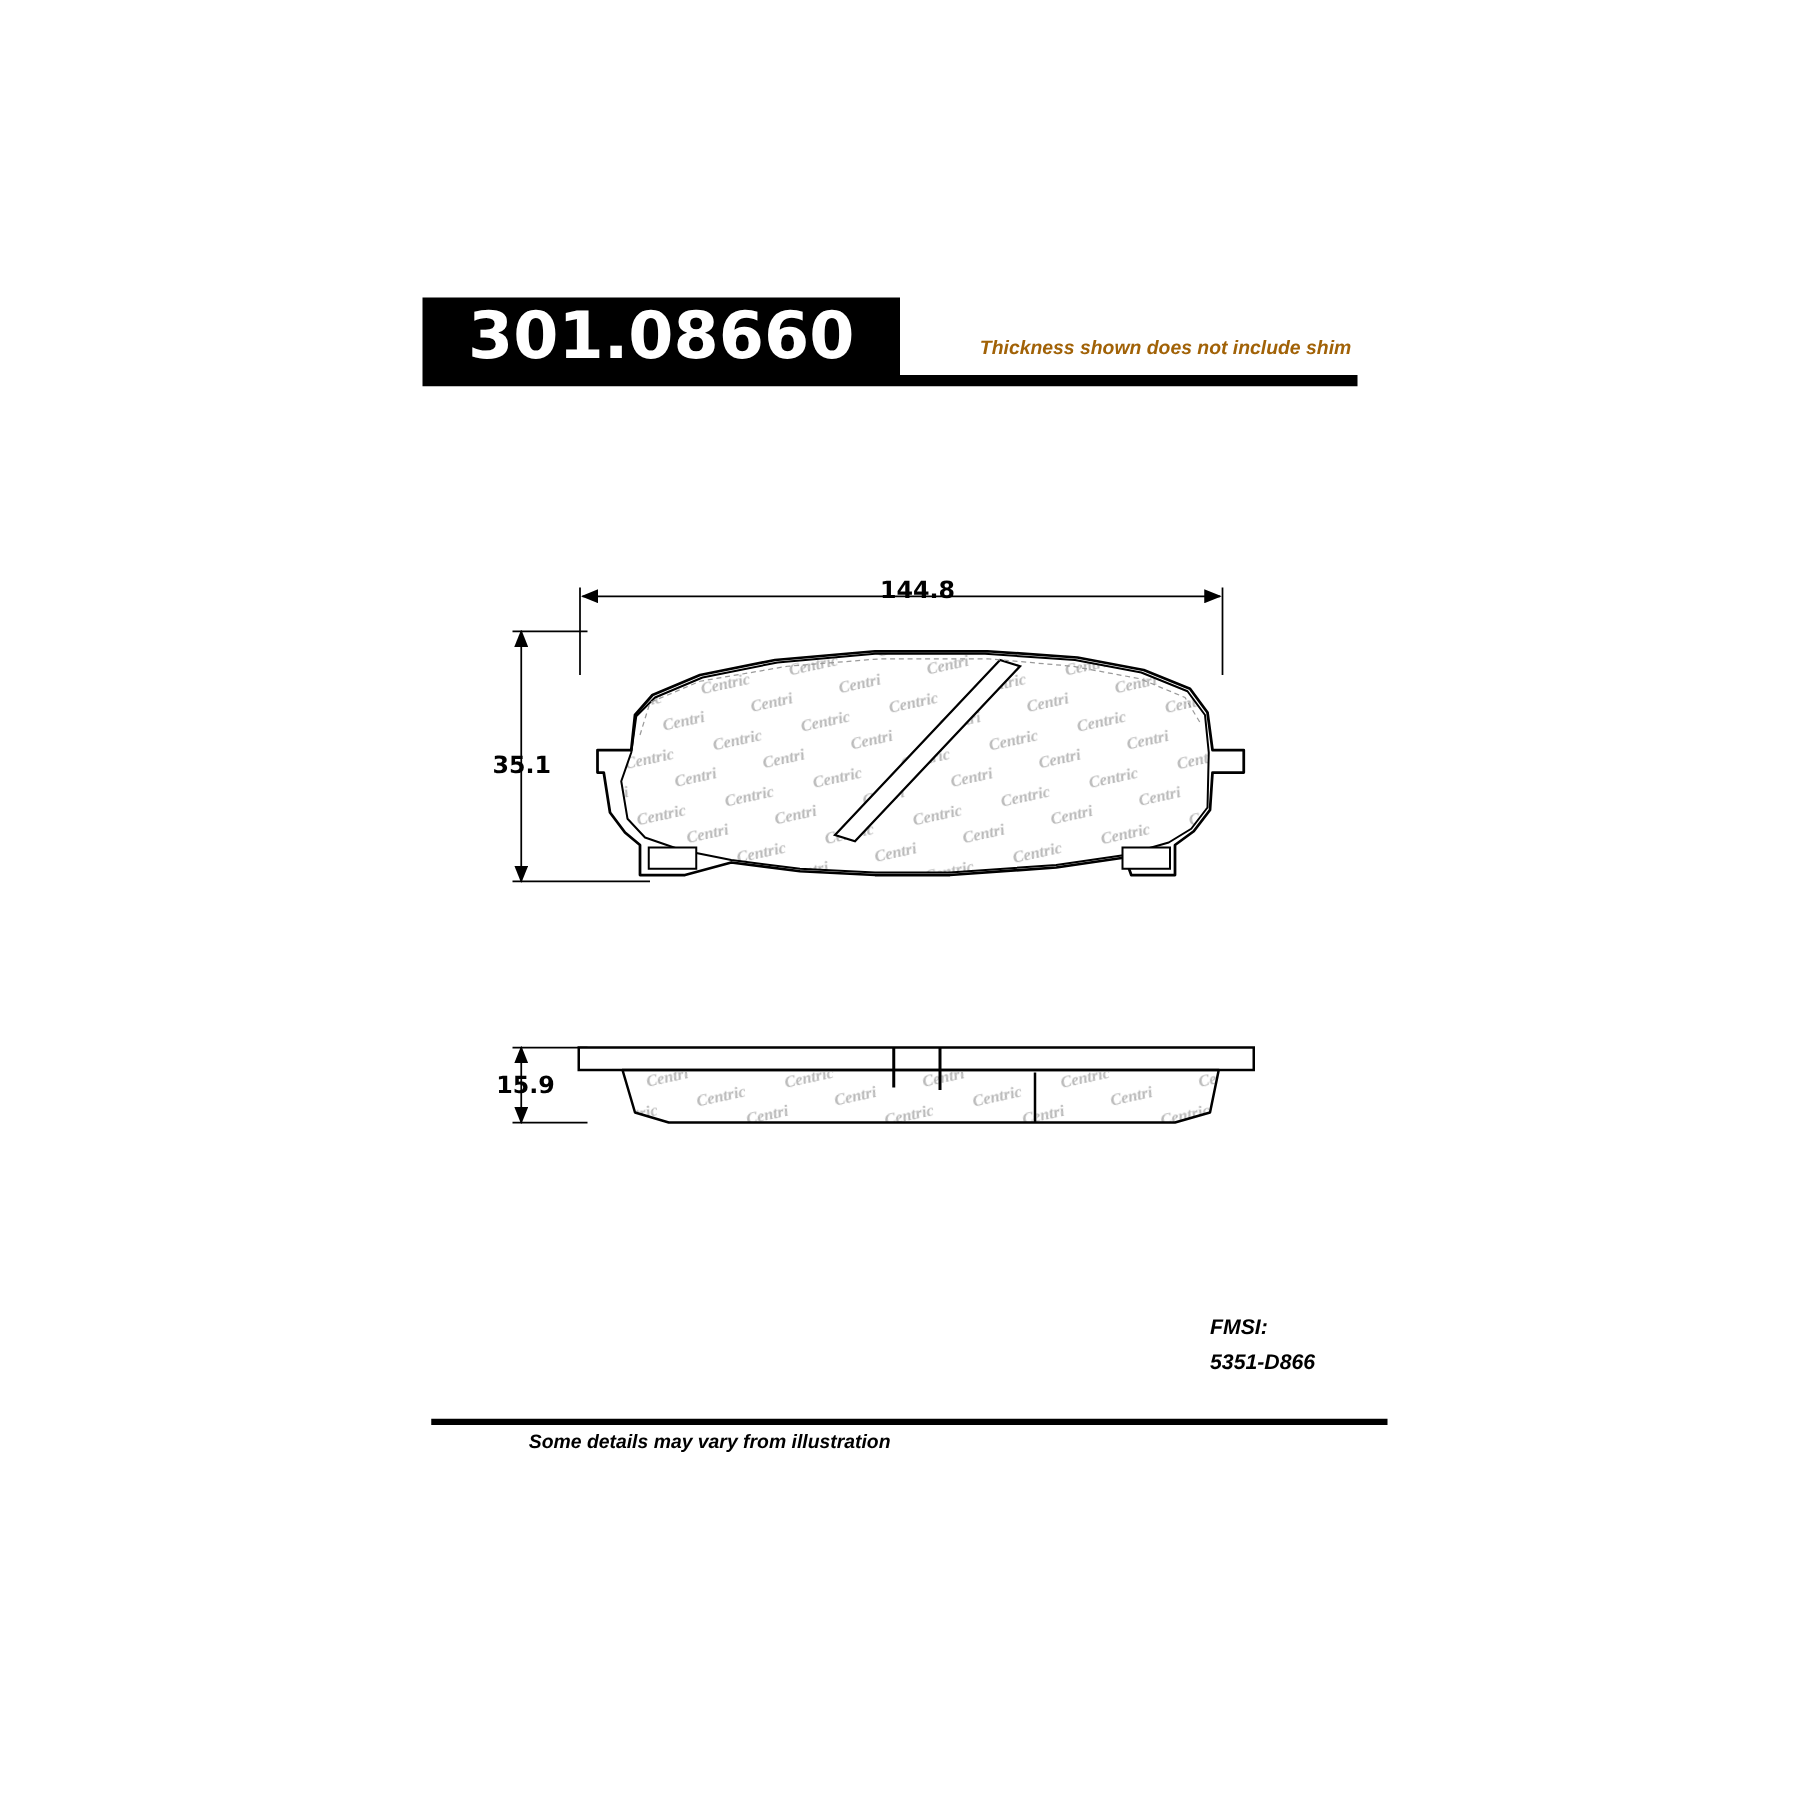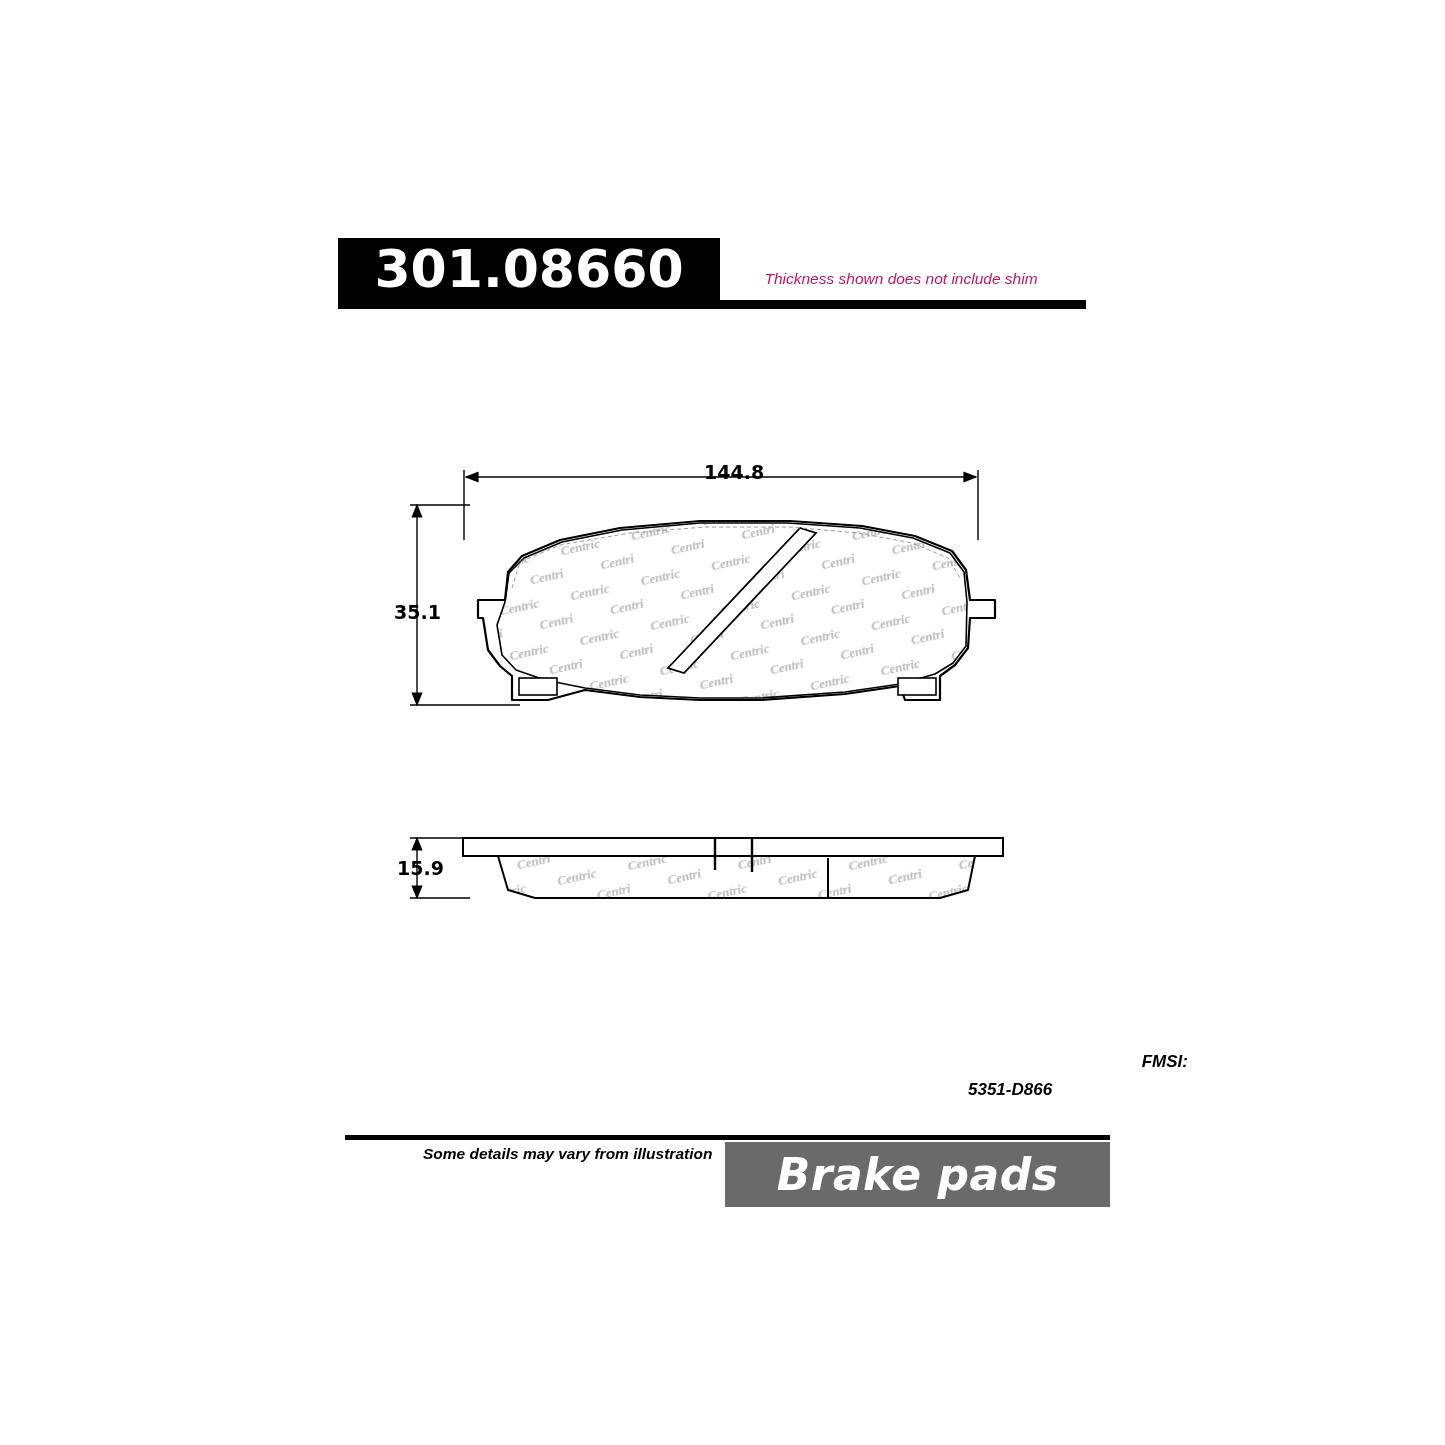--- a/index.html
+++ b/index.html
@@ -49,23 +49,23 @@
     height: 9px;
     background: #000000;
   }
   #shim-note {
     position: absolute;
     left: 383px;
     top: 32px;
     width: 360px;
     font-size: 15.5px;
     font-style: italic;
-    font-weight: normal;
-    color: #be185d;
-    text-align: center;
+    font-weight: bold;
+    color: #a16207;
+    text-align: right;
     font-family: "Liberation Sans", sans-serif;
     white-space: nowrap;
   }
 
   
   .dim-label {
     position: absolute;
     font-size: 19px;
     font-weight: bold;
     color: #000000;
@@ -82,21 +82,20 @@
     left: 968px;
     top: 1052px;
     width: 220px;
   }
   #fmsi-label {
     font-size: 17px;
     font-weight: bold;
     font-style: italic;
     color: #000000;
     font-family: "Liberation Sans", sans-serif;
-    text-align: right;
   }
   #fmsi-value {
     margin-top: 8px;
     font-size: 17px;
     font-weight: bold;
     font-style: italic;
     color: #000000;
     font-family: "Liberation Sans", sans-serif;
   }
 
@@ -288,16 +287,13 @@
 <div class="dim-label" id="dim-thickness-label">15.9</div>
 
 <div id="fmsi-block">
   <div id="fmsi-label">FMSI:</div>
   <div id="fmsi-value">5351-D866</div>
 </div>
 
 <div id="footer-block">
   <div id="footer-rule"></div>
   <div id="vary-note">Some details may vary from illustration</div>
-  <div id="product-type-box">
-    <span id="product-type-text">Brake pads</span>
-  </div>
 </div>
 
 </body></html>

